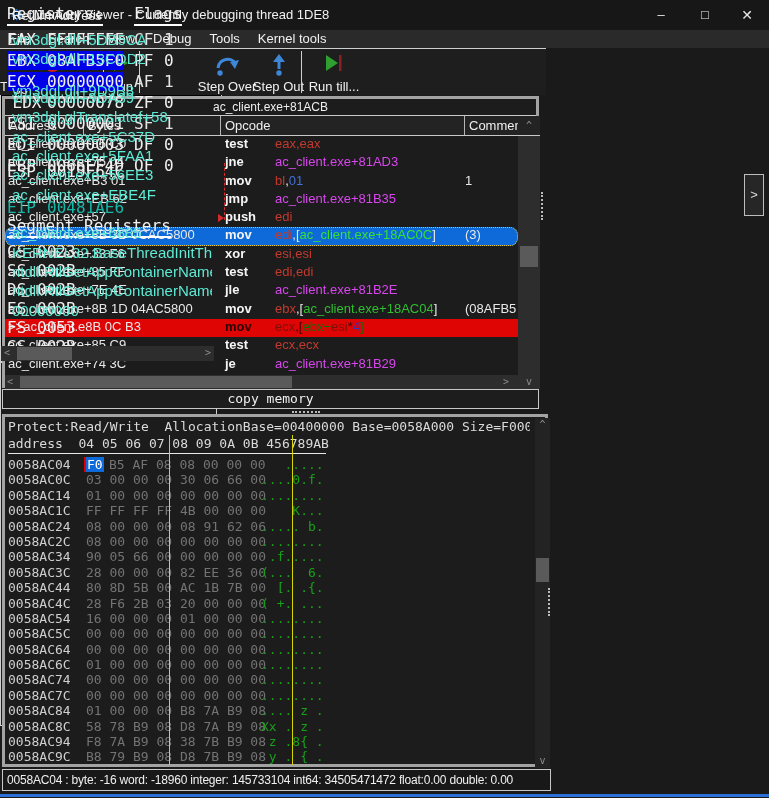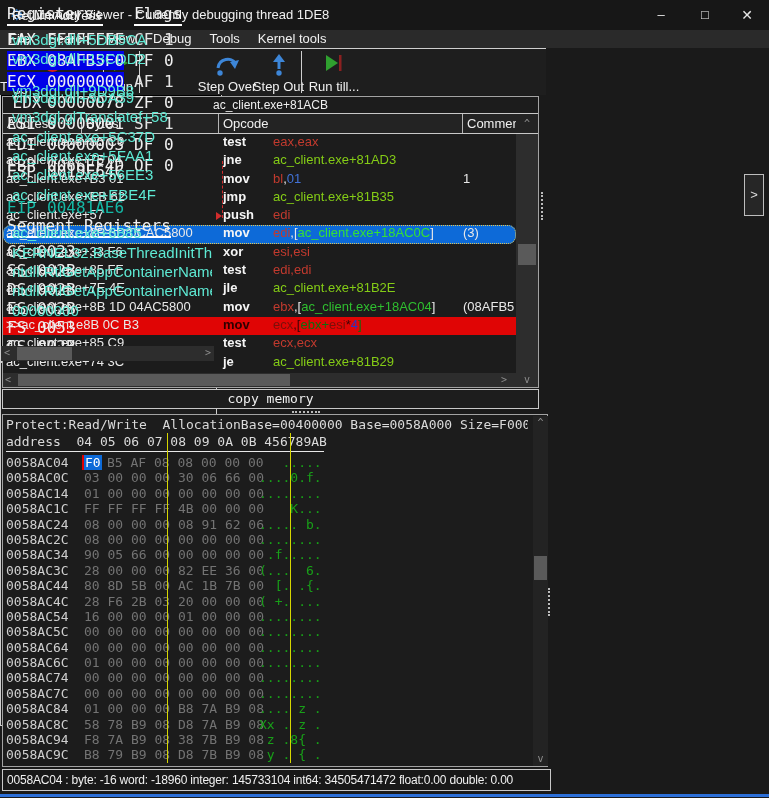--- a/index.html
+++ b/index.html
@@ -18,35 +18,35 @@
   .menu-item { color:#f0f0f0; font-size:13px; padding:1px 9px 0 9px; }
 
   
   .toolbar { position:absolute; left:0; top:48px; width:546px; height:47px; background:#1e1e1e; border-top:1px solid #cfcfcf; }
   .tbtn { position:absolute; top:2px; height:44px; display:flex; flex-direction:column; align-items:center; justify-content:space-between; padding:2px 0 1px 0; }
   .tlabel { color:#f0f0f0; font-size:13px; white-space:nowrap; }
   .tsep { position:absolute; top:2px; height:42px; width:1px; background:#cfcfcf; }
   .ico-bp { width:17px; height:17px; border-radius:50%; background:#d62020; margin-top:2px;}
 
   
-  .panel { position:absolute; background:#1c1c1c; border:1px solid #a3a3a3; }
+  .panel { position:absolute; background:#1c1c1c; border:3px solid #a3a3a3; }
 
   
   #dis { left:2px; top:96px; width:537px; height:292px; }
   .dis-title { position:absolute; left:0; top:0; width:100%; height:17px; border-bottom:1px solid #c8c8c8; color:#efefef; font-size:12px; text-align:center; line-height:16px; background:#1c1c1c;}
   .colhead { position:absolute; left:0; top:17px; width:513px; height:20px; background:#232323; border-bottom:1px solid #c8c8c8; display:flex; }
   .colcell { color:#efefef; font-size:13px; padding:2px 0 0 4px; border-right:1px solid #b5b5b5; overflow:hidden; white-space:nowrap; }
   .cc-a{width:79px;} .cc-b{width:137px;} .cc-o{width:244px;} .cc-c{width:53px; border-right:none;}
   .dis-rows { position:absolute; left:0; top:37px; width:513px; height:239px; overflow:hidden; }
   .drow { position:relative; height:18.3px; font-size:13px; color:#e8e8e8; padding-left:3px; white-space:nowrap; }
   .drow .da,.drow .db { display:inline; }
   .dm { position:absolute; left:220px; font-weight:bold; color:#f5f5f5; }
   .dargs { position:absolute; left:270px; }
   .dc { position:absolute; left:460px; width:52px; overflow:hidden; }
-  .red{color:#c23a2e;} .grn{color:#84cc16;} .bgrn{color:#2fbf2f;} .blu{color:#4272d7;} .wh{color:#e8e8e8;}
+  .red{color:#c23a2e;} .grn{color:#d946ef;} .bgrn{color:#2fbf2f;} .blu{color:#4272d7;} .wh{color:#e8e8e8;}
   .drow.sel { background:#0d6ad8; outline:1px dotted #e8c84a; outline-offset:-1px;border-radius:8px; }
   .drow.sel .bgrn{color:#35e035;}
   .drow.cur { background:#e00505; }
   .drow.cur .dm{color:#2d0000;}
   .drow.cur .red{color:#7a100a;} .drow.cur .grn{color:#0e6e0e;} .drow.cur .blu{color:#2a35c0;} .drow.cur .wh{color:#3a0505;}
   .jline { position:absolute; left:219px; top:27px; height:57px; width:0; border-left:1px dashed #d22c2c; }
   .jarrow { position:absolute; left:213px; top:78px; width:0; height:0; border-top:4px solid transparent; border-bottom:4px solid transparent; border-left:6px solid #d22c2c; }
   
   .sb-track { background:#2d2d2d; }
   .sb-thumb { position:absolute; background:#5a5a5a; }

